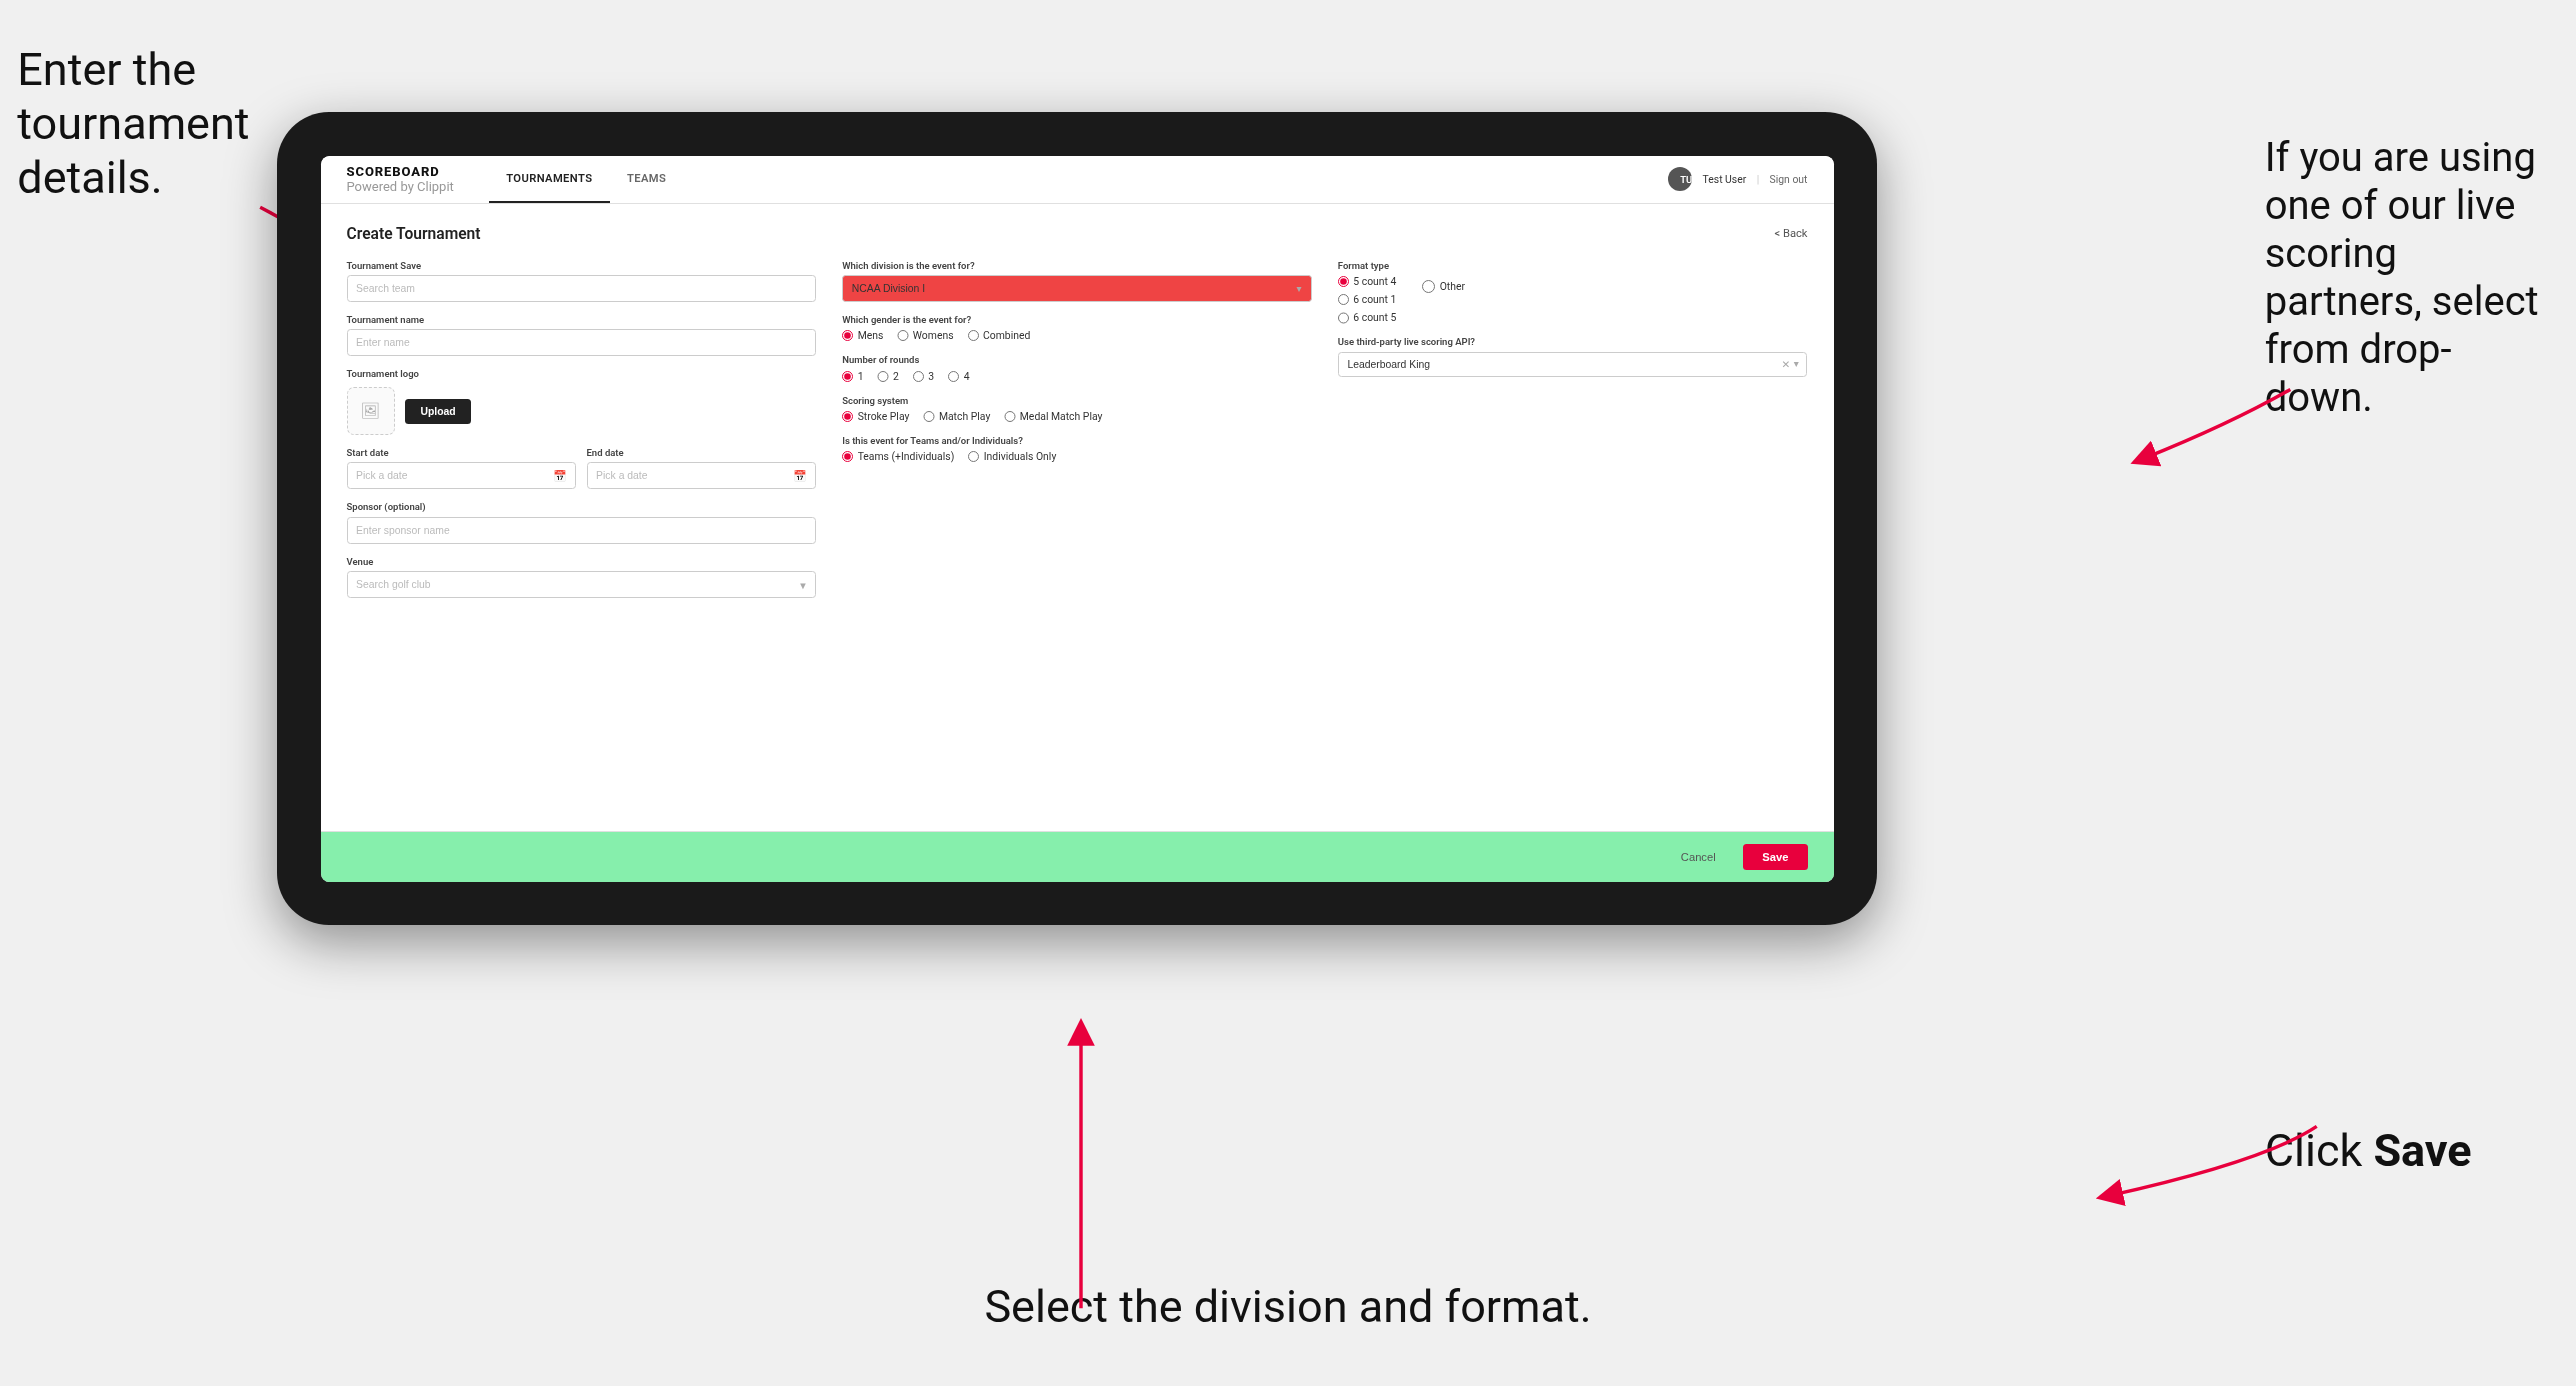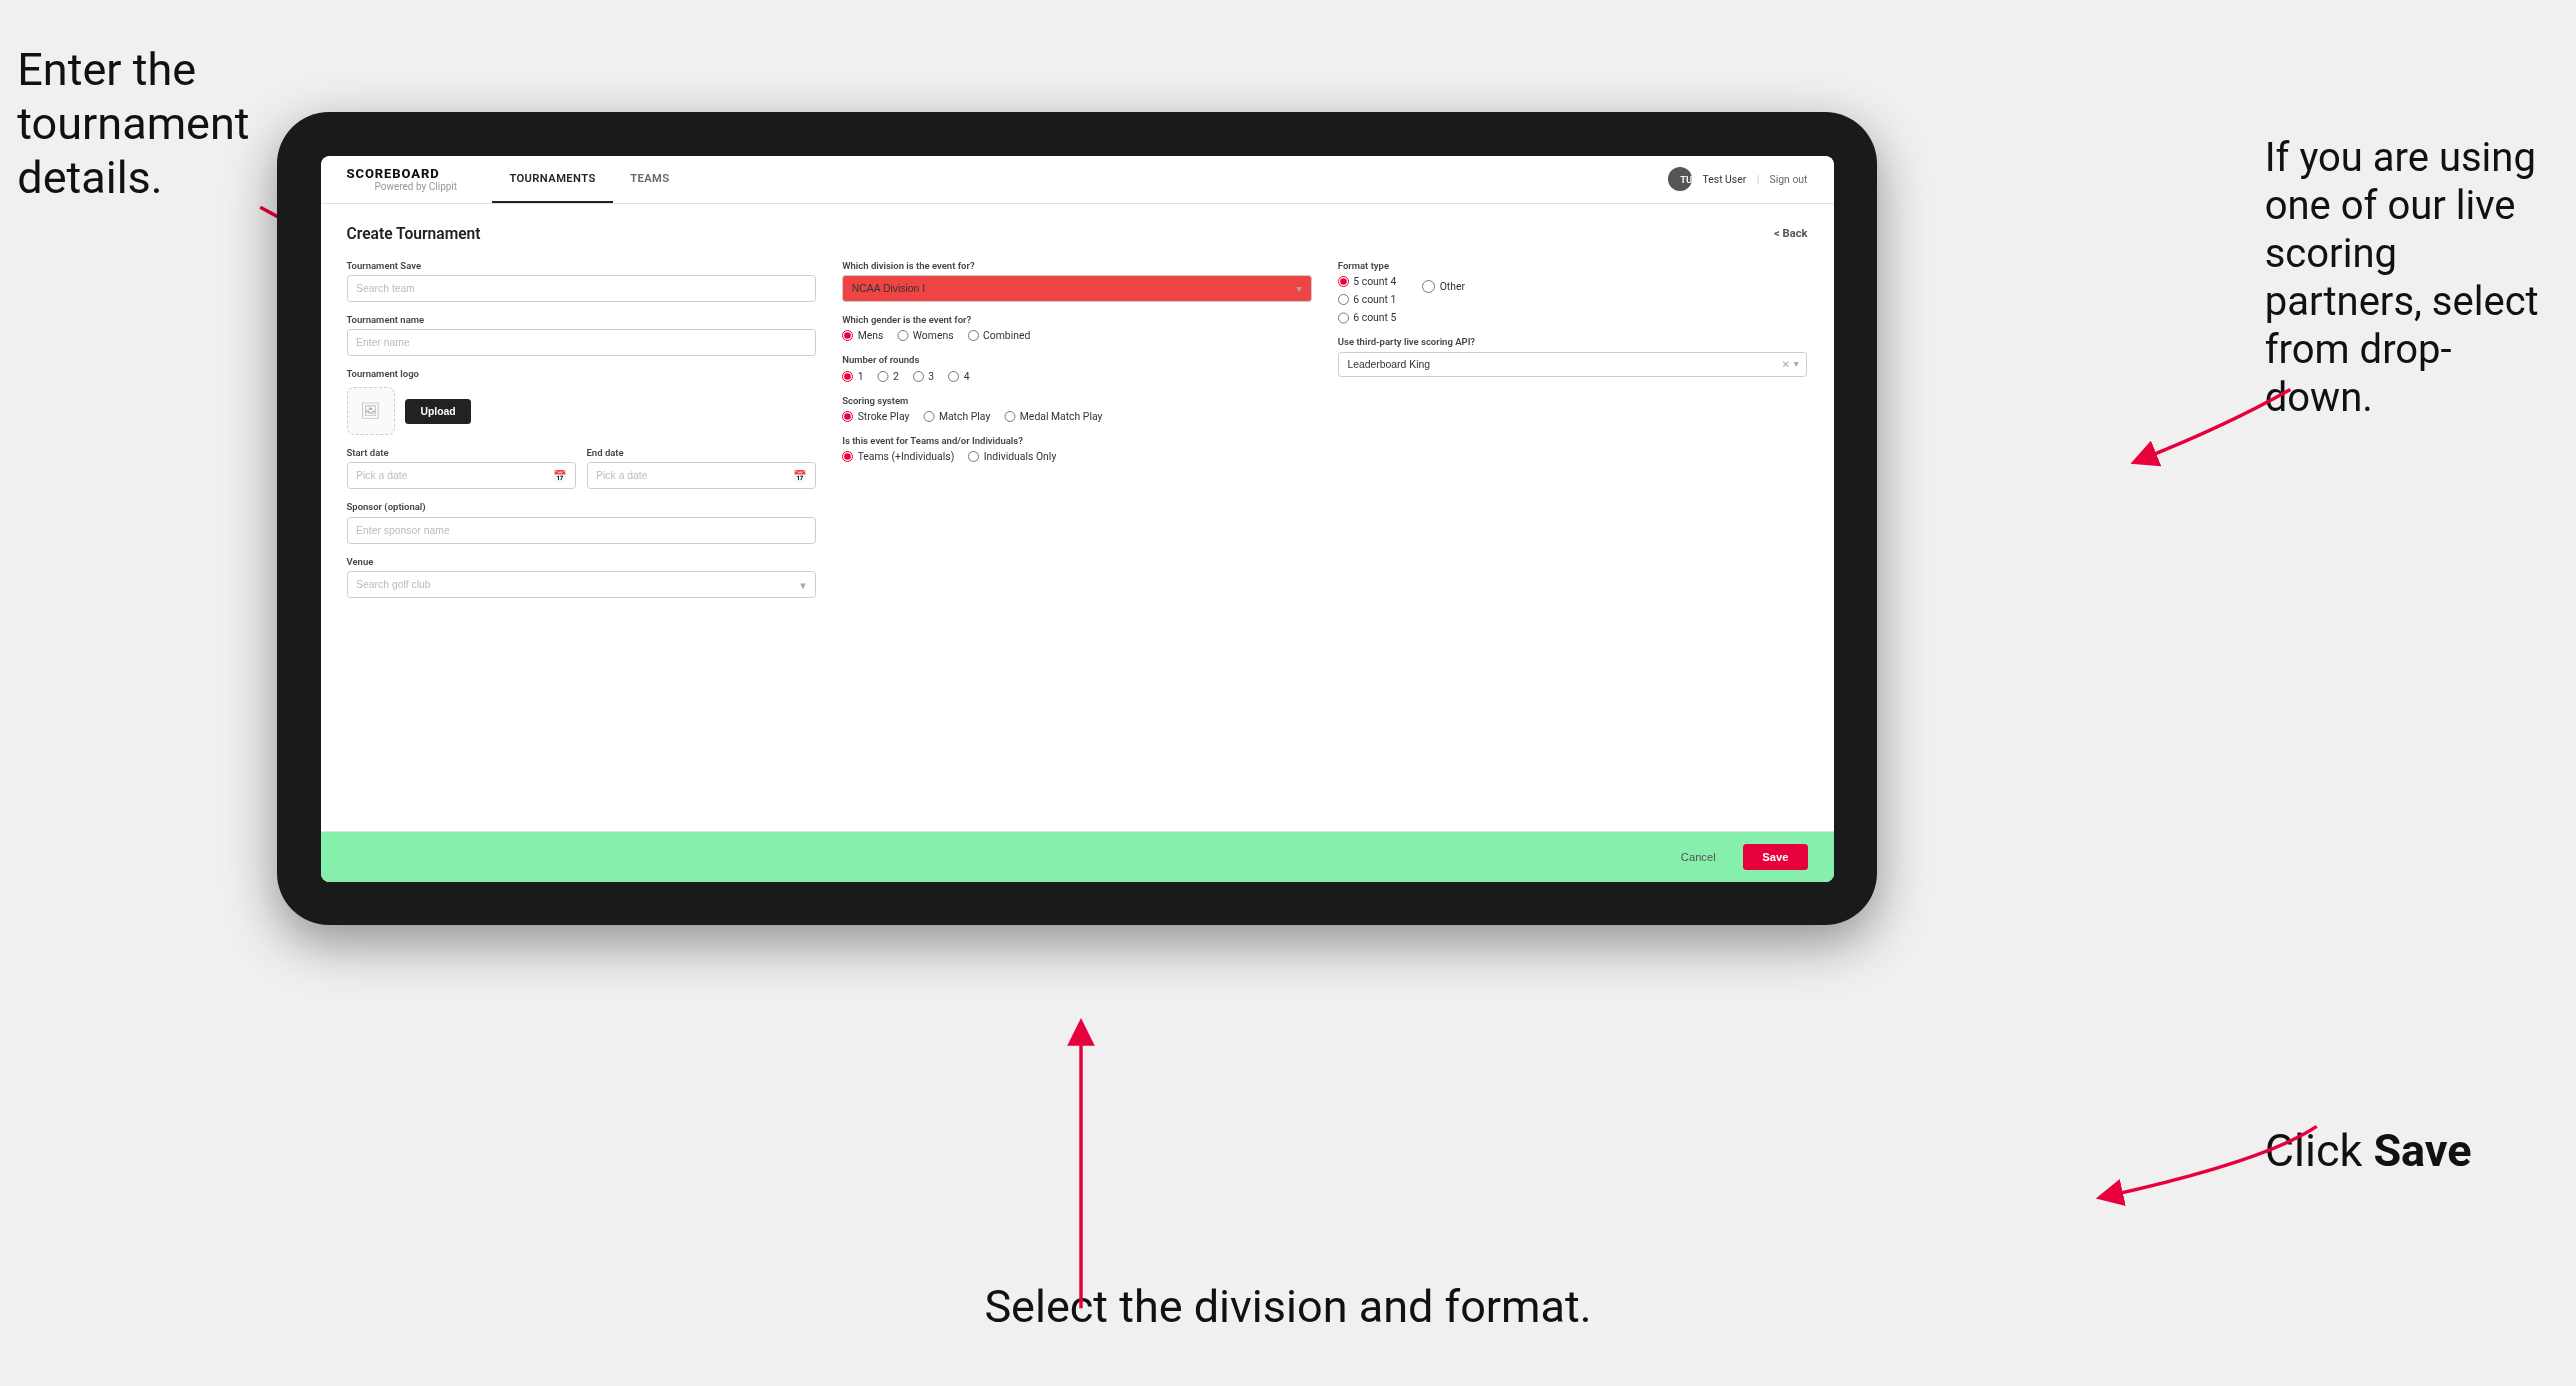--- a/index.html
+++ b/index.html
@@ -81,23 +81,22 @@
       flex-direction: column;
       margin-right: 35px;
     }
     .nav-brand-title {
       font-size: 13px;
       font-weight: 800;
       letter-spacing: 0.9px;
       color: #111;
     }
     .nav-brand-sub {
-      font-size: 10px;
+      font-size: 13px;
       color: #999;
-      margin-left: 28px;
     }
     .nav-tabs {
       display: flex;
       gap: 0;
       flex: 1;
     }
     .nav-tab {
       padding: 0 17.3px;
       height: 48px;
       display: flex;
@@ -166,21 +165,20 @@
       font-weight: 600;
       color: #222;
     }
     .back-link {
       font-size: 11.2px;
       color: #555;
       cursor: pointer;
       display: flex;
       align-items: center;
       gap: 3.5px;
-      font-weight: bold;
     }
 
     
     .form-columns {
       display: grid;
       grid-template-columns: 1fr 1fr 1fr;
       gap: 17.3px 26px;
       align-items: start;
     }
 

